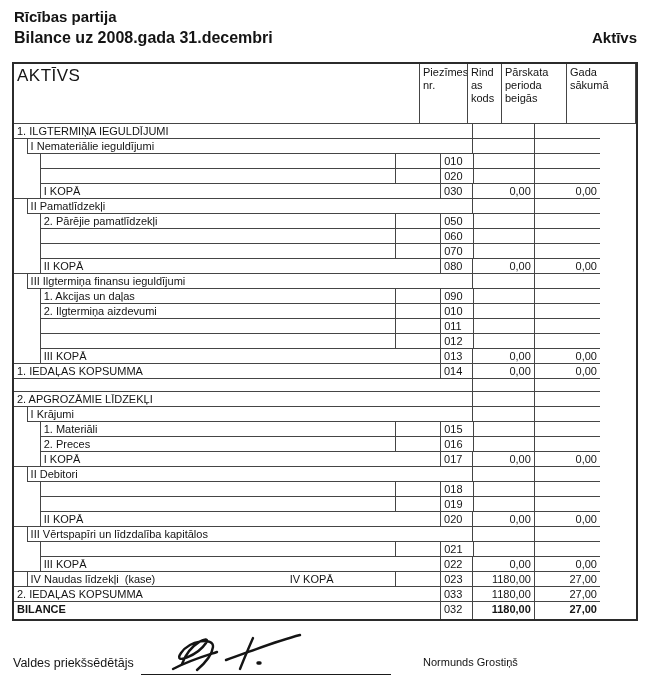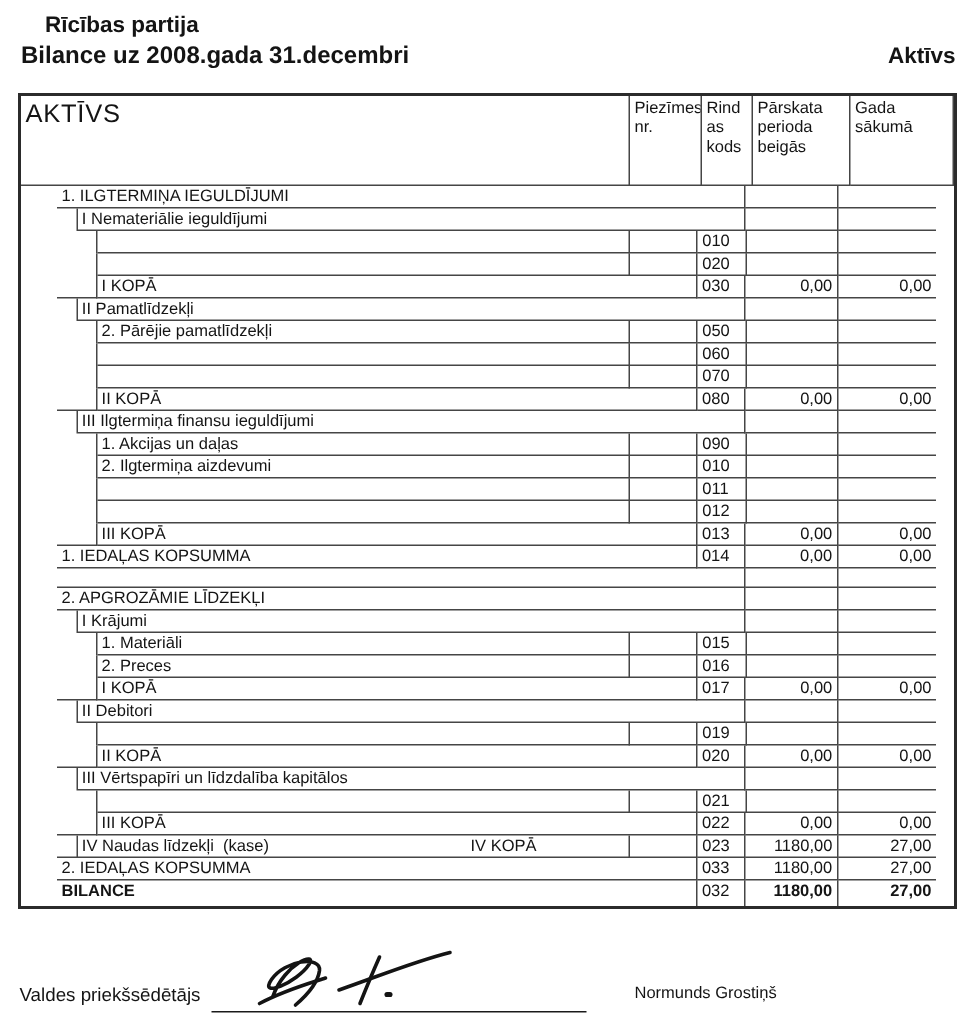--- a/index.html
+++ b/index.html
@@ -1,28 +1,28 @@
 <!DOCTYPE html>
 <html><head>
 <meta charset="utf-8">
 <style>
   html,body{margin:0;padding:0;}
   body{
     width:645px;height:689px;position:relative;background:#ffffff;
     font-family:"Liberation Sans", sans-serif;color:#141414;overflow:hidden;
   }
-  .t1{position:absolute;left:14px;top:8px;font-size:15px;font-weight:bold;margin-left:16px;}
+  .t1{position:absolute;left:14px;top:8px;font-size:15px;font-weight:bold;}
   .t2{position:absolute;left:14px;top:29px;font-size:16px;font-weight:bold;}
   .t3{position:absolute;right:8px;top:29px;font-size:15px;font-weight:bold;}
 
   .tbl{
     position:absolute;left:12px;top:62px;width:626px;
     border:2px solid #2b2b2b;box-sizing:border-box;background:#fff;
   }
-  .row{display:flex;width:586px;padding-left:24px;}
+  .row{display:flex;width:586px;}
   .cell{
     box-sizing:border-box;border-right:1px solid #454545;border-bottom:1px solid #454545;
     font-size:11px;line-height:14px;padding:0 3px;white-space:nowrap;overflow:hidden;
     height:100%;
   }
   .r15{height:15px;} .r13{height:13px;} .r17{height:17px;}
   .last{border-right:none;}
   .nb{border-bottom:none;}
   .num{text-align:right;}
   .hrow{display:flex;width:622px;}
@@ -230,20 +230,28 @@
       <div class="row r15">
         <div class="cell w14 nb"></div>
         <div class="cell w474">II Debitori</div>
         <div class="cell num w65"></div>
         <div class="cell num w69 last"></div>
       </div>
       <div class="row r15">
         <div class="cell w28 nb"></div>
         <div class="cell w378"></div>
         <div class="cell w48"></div>
+        <div class="cell w34">018</div>
+        <div class="cell num w65"></div>
+        <div class="cell num w69 last"></div>
+      </div>
+      <div class="row r15">
+        <div class="cell w28 nb"></div>
+        <div class="cell w378"></div>
+        <div class="cell w48"></div>
         <div class="cell w34">019</div>
         <div class="cell num w65"></div>
         <div class="cell num w69 last"></div>
       </div>
       <div class="row r15">
         <div class="cell w28"></div>
         <div class="cell w426">II KOPĀ</div>
         <div class="cell w34">020</div>
         <div class="cell num w65">0,00</div>
         <div class="cell num w69 last">0,00</div>

